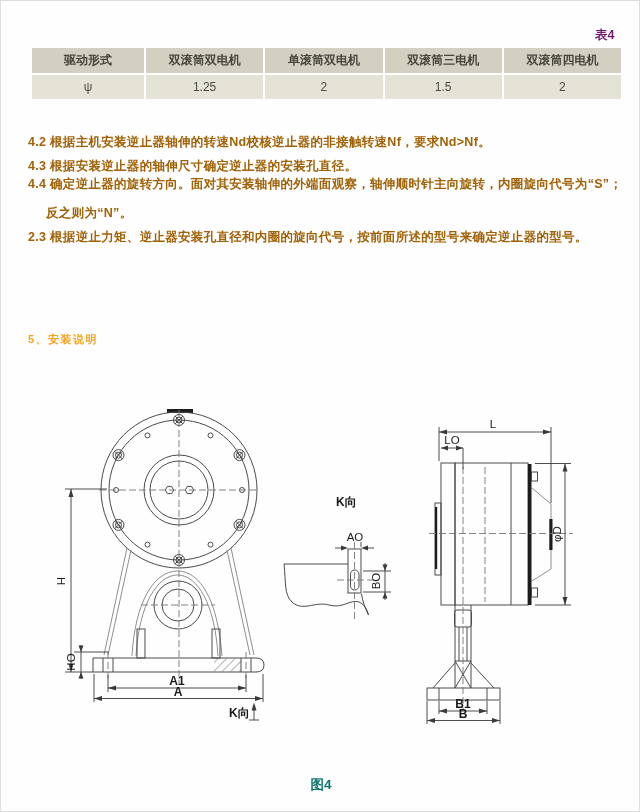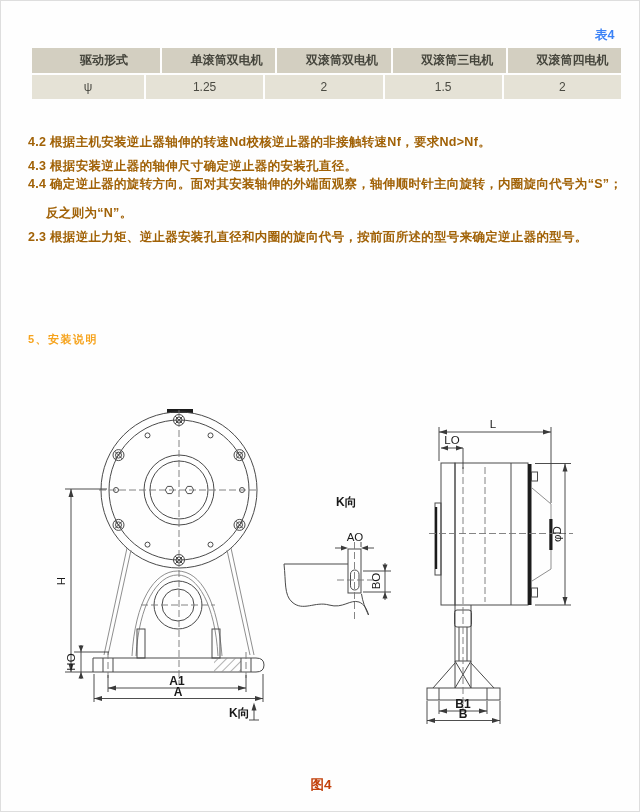--- a/index.html
+++ b/index.html
@@ -1,50 +1,50 @@
 <!DOCTYPE html>
 <html><head>
 <meta charset="utf-8">
 <style>
   html,body{margin:0;padding:0;background:#fff;}
   body{width:640px;height:812px;position:relative;font-family:"Liberation Sans","DejaVu Sans",sans-serif;}
   .page{position:absolute;left:0;top:0;width:638px;height:810px;border:1px solid #dedede;background:#fefefe;}
-  .tag{position:absolute;left:594px;top:26px;font-size:12.5px;font-weight:bold;color:#3b82f6;}
+  .tag{position:absolute;left:594px;top:26px;font-size:12.5px;font-weight:bold;color:#701a75;}
   .tbl{position:absolute;left:31px;top:47px;width:589px;}
   .tr{display:flex;gap:2px;margin-bottom:2px;}
   .td{display:flex;align-items:center;justify-content:center;font-size:12px;font-weight:bold;color:#45453c;}
-  .tr.head .td{background:#d3cfc1;height:25px;padding-left:16px;}
+  .tr.head .td{background:#d3cfc1;height:25px;}
   .tr.data .td{background:#e5e2d6;height:24px;font-weight:normal;color:#4a4a42;}
   .c0{width:112px;flex:none;}
   .c{flex:1;}
   .note{position:absolute;left:27px;font-size:12.5px;font-weight:bold;color:#a16207;letter-spacing:0.3px;white-space:nowrap;}
   .note.indent{left:45px;}
   .sec-title{position:absolute;left:27px;top:331px;font-size:11px;font-weight:bold;color:#f6a41f;letter-spacing:1.5px;}
-  .fig-caption{position:absolute;left:0;top:775px;width:640px;text-align:center;font-size:13.5px;font-weight:bold;color:#c2410c;}
+  .fig-caption{position:absolute;left:0;top:775px;width:640px;text-align:center;font-size:13.5px;font-weight:bold;color:#0f766e;}
   svg{position:absolute;left:0;top:395px;}
   .ln{stroke:#4a4a4a;stroke-width:1;fill:none;}
   .gr{stroke:#8f8f8f;stroke-width:1;fill:none;}
   .dim{stroke:#3a3a3a;stroke-width:0.9;fill:none;}
   .dash{stroke:#777;stroke-width:0.9;fill:none;stroke-dasharray:7 3;}
   .arr{fill:#3a3a3a;stroke:none;}
   .lbl{font-family:"Liberation Sans","DejaVu Sans",sans-serif;font-size:11.5px;fill:#1a1a1a;}
   .lblb{font-weight:bold;font-size:12px;}
 </style>
 </head>
 <body>
 
 <div class="page">
 
   <div class="tag">表4</div>
 
   <div class="tbl">
     <div class="tr head">
       <div class="td c0">驱动形式</div>
+      <div class="td c">双滚筒双电机</div>
       <div class="td c">单滚筒双电机</div>
-      <div class="td c">双滚筒双电机</div>
       <div class="td c">双滚筒三电机</div>
       <div class="td c">双滚筒四电机</div>
     </div>
     <div class="tr data">
       <div class="td c0">ψ</div>
       <div class="td c">1.25</div>
       <div class="td c">2</div>
       <div class="td c">1.5</div>
       <div class="td c">2</div>
     </div>

